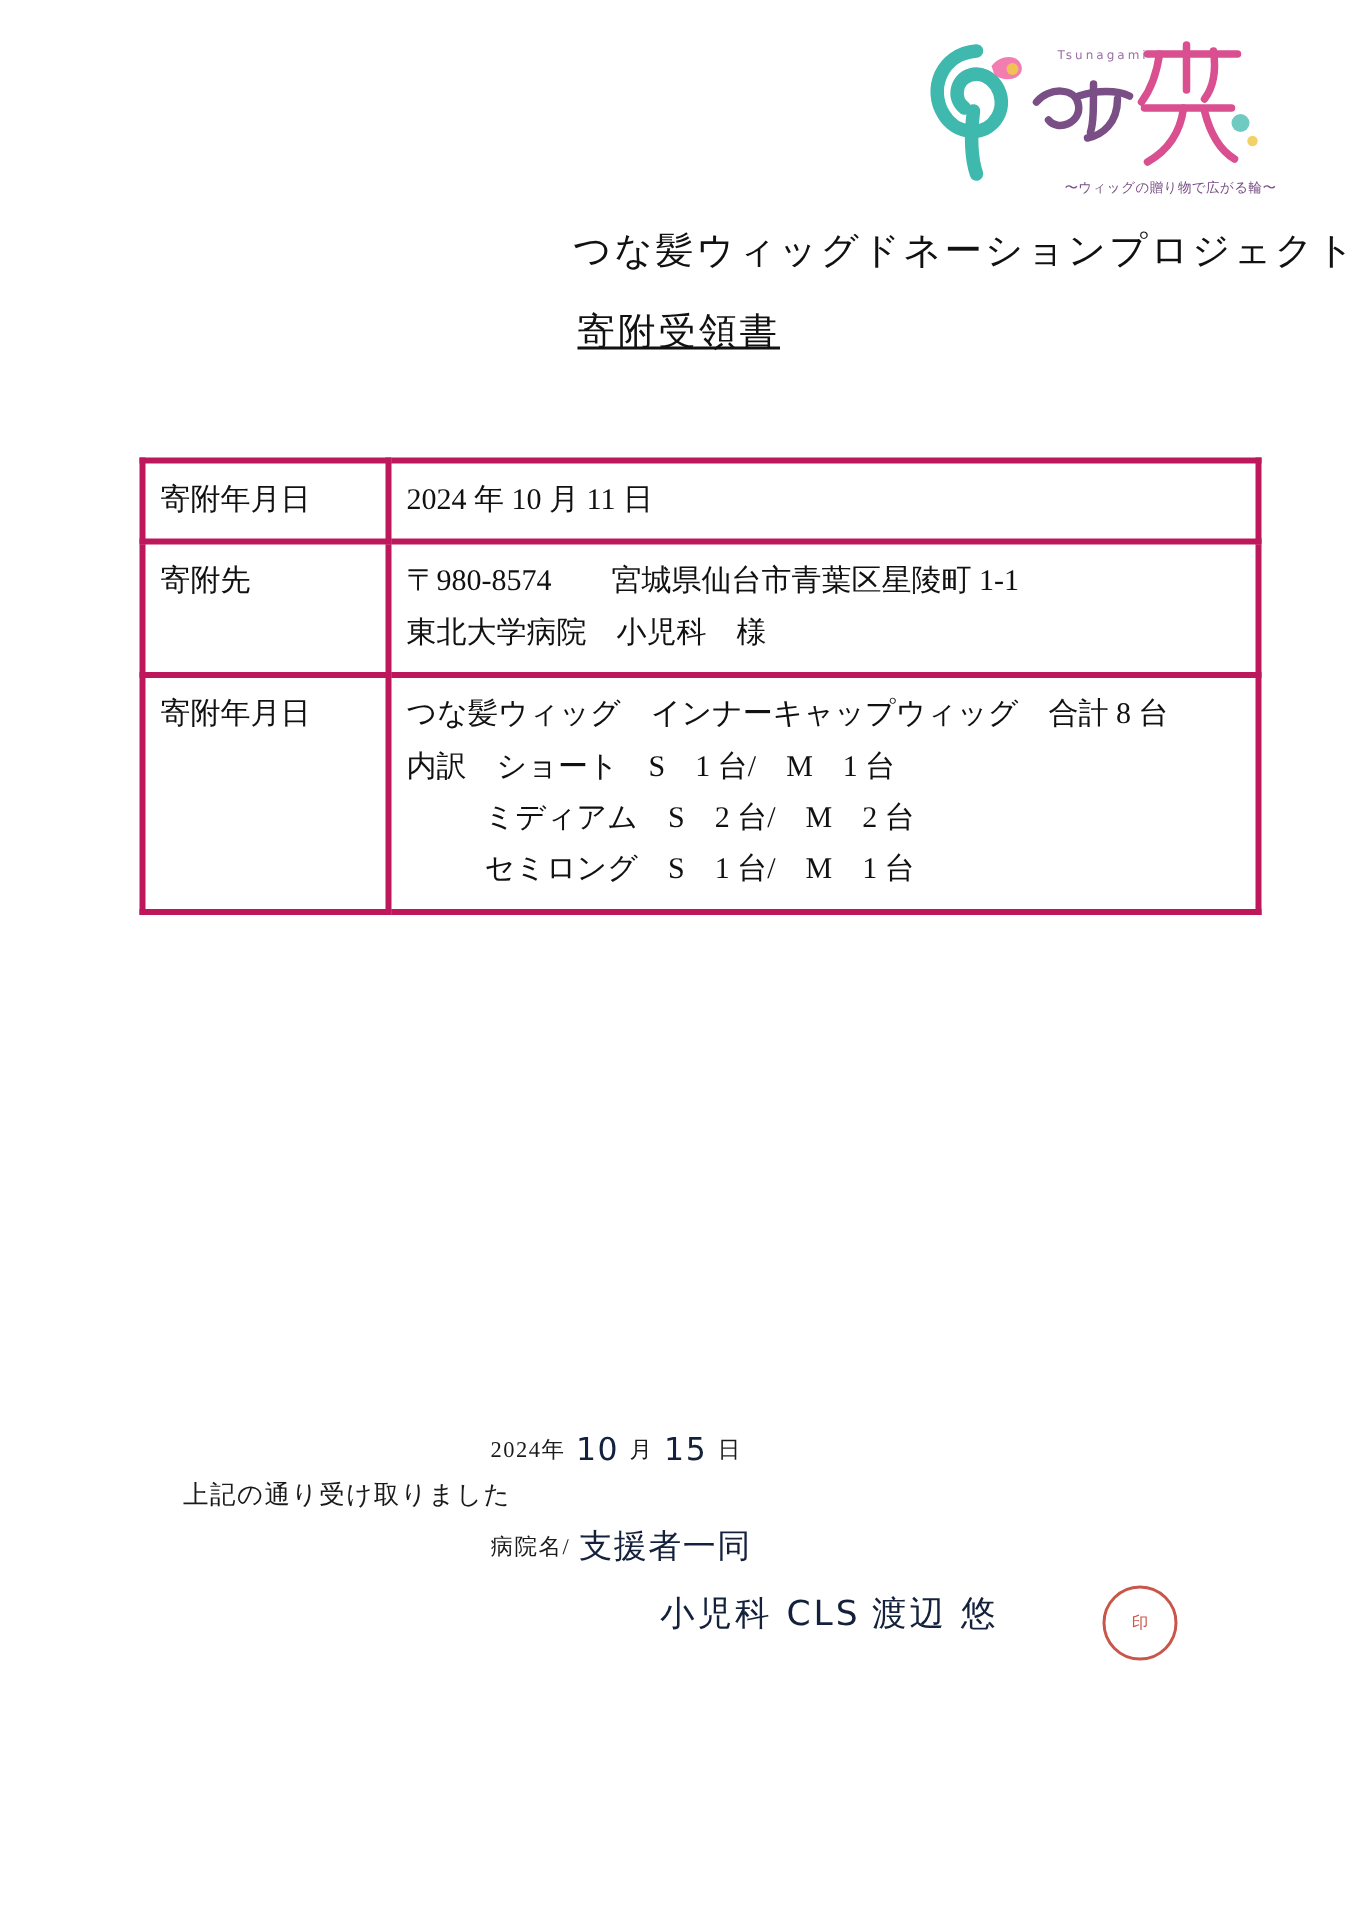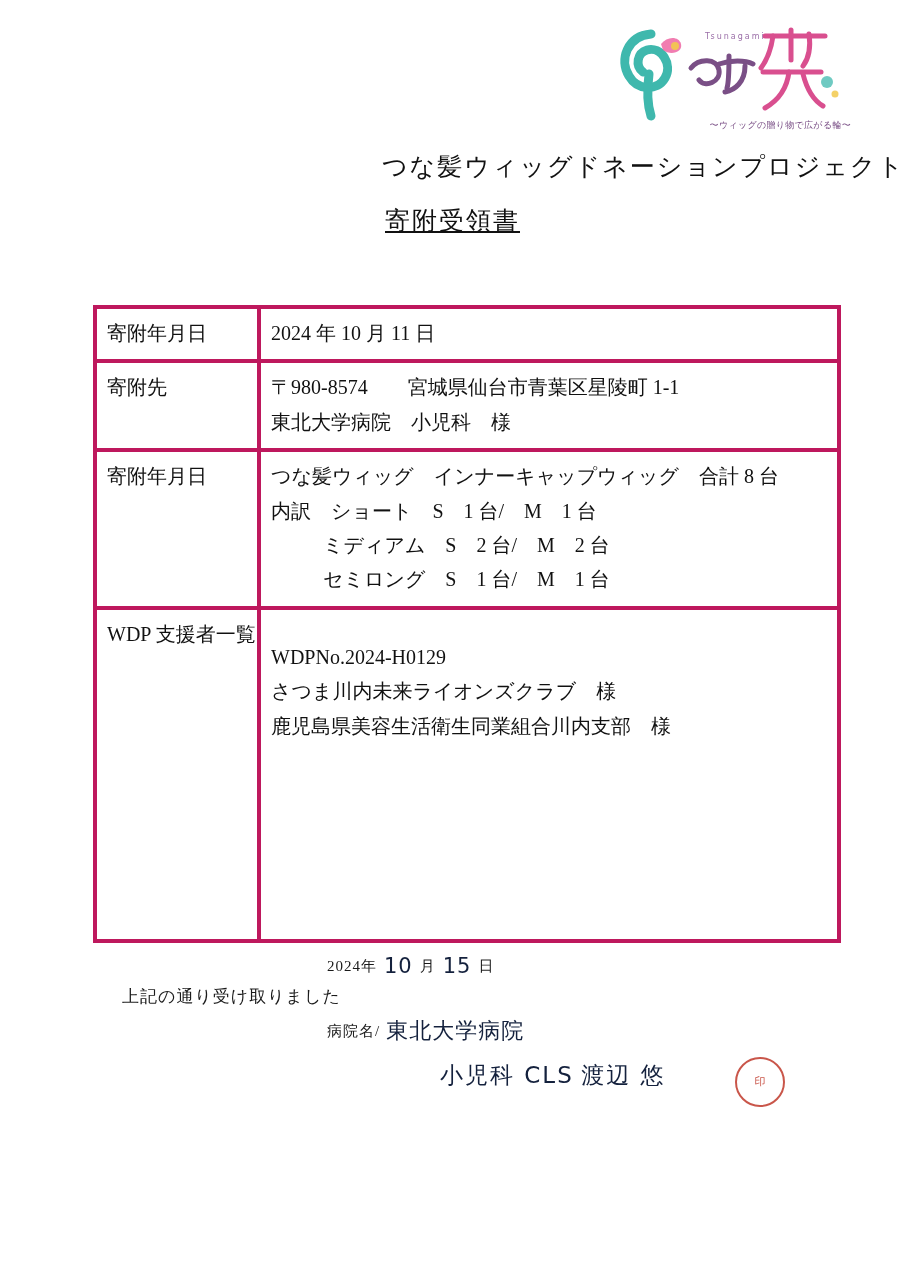--- a/index.html
+++ b/index.html
@@ -222,39 +222,31 @@
     </tr>
     <tr>
       <td class="label">寄附年月日</td>
       <td>
         <span class="line">つな髪ウィッグ　インナーキャップウィッグ　合計 8 台</span>
         <span class="line">内訳　ショート　S　1 台/　M　1 台</span>
         <span class="indent-1">ミディアム　S　2 台/　M　2 台</span>
         <span class="indent-1">セミロング　S　1 台/　M　1 台</span>
       </td>
     </tr>
-    <tr>
-      <td class="label wdp-label-cell">WDP 支援者一覧</td>
-      <td class="wdp-body-cell">
-        <span class="line">WDPNo.2024-H0129</span>
-        <span class="line">さつま川内未来ライオンズクラブ　様</span>
-        <span class="line">鹿児島県美容生活衛生同業組合川内支部　様</span>
-      </td>
-    </tr>
   </tbody>
 </table>
 
 <div class="ack-text">上記の通り受け取りました</div>
 
 <div class="date-row">
   <span>2024</span><span>年</span><span class="hand">10</span><span>月</span><span class="hand">15</span><span>日</span>
 </div>
 
 <div class="hospital-row">
-  <span>病院名/</span><span class="hand">東北大学病院</span>
+  <span>病院名/</span><span class="hand">支援者一同</span>
 </div>
 
 <div class="sign-row">
   <span class="hand-name">小児科 CLS</span>
   <span class="hand-name">渡辺 悠</span>
 </div>
 
 <div class="seal">印</div>
 
 </body></html>

